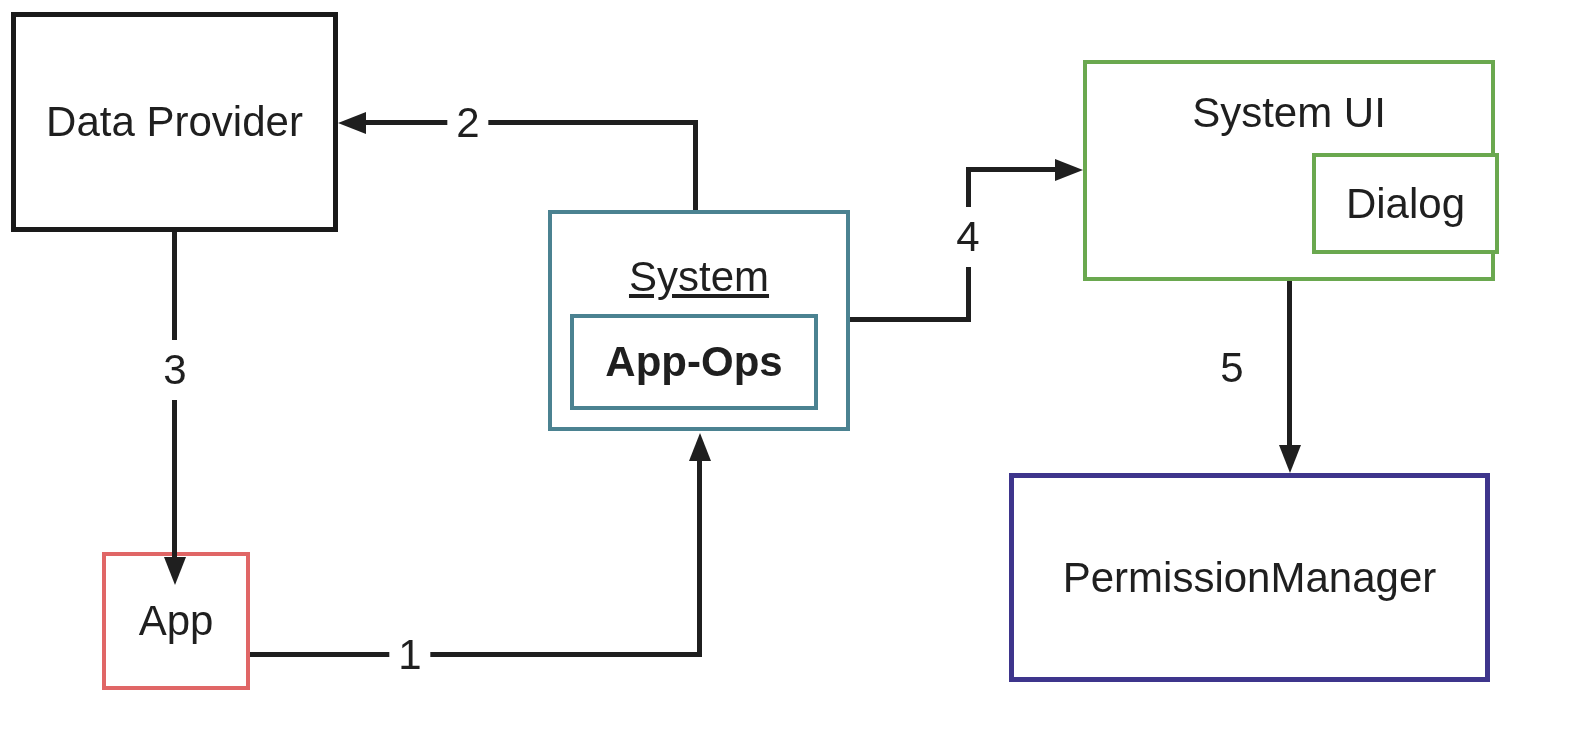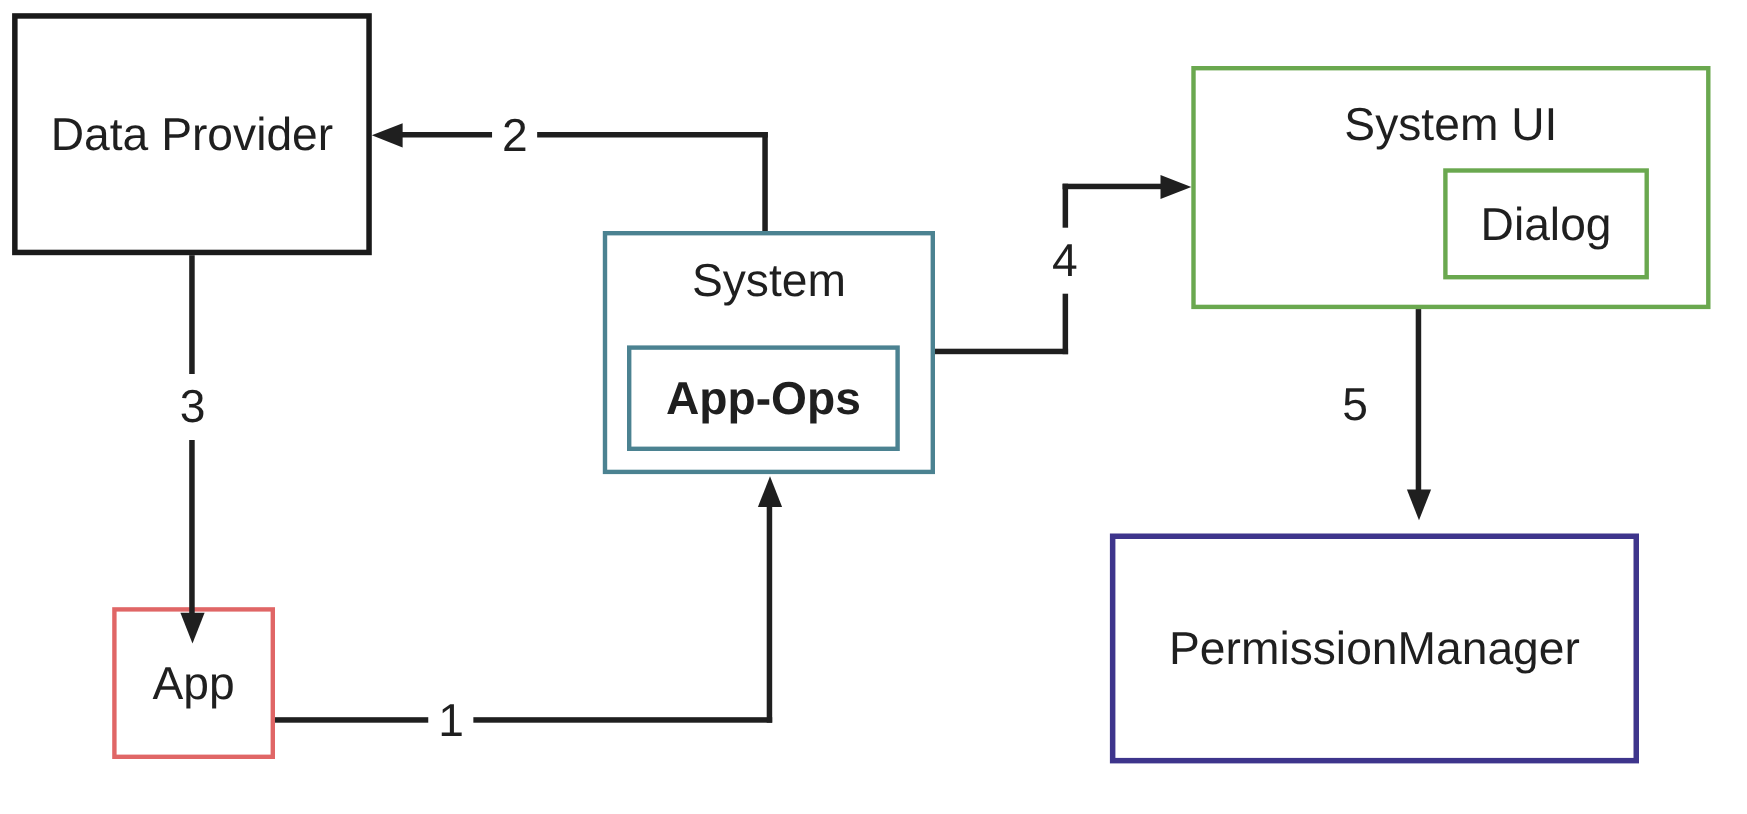--- a/index.html
+++ b/index.html
@@ -43,25 +43,25 @@
     text-align: center;
   }
   .pad-h { padding: 2px 9px; }
   .pad-v { padding: 9px 4px; }
 
   
   #node-data-provider { left: 11px;  top: 12px;  width: 327px; height: 220px; border: 5px solid #1a1a1a; }
   #node-app           { left: 102px; top: 552px; width: 148px; height: 138px; border: 4px solid #e06666; }
   #node-system        { left: 548px; top: 210px; width: 302px; height: 221px; border: 4px solid #4b8291; }
   #node-app-ops       { left: 570px; top: 314px; width: 248px; height: 96px;  border: 4px solid #4b8291; font-weight: bold; }
-  #node-system-ui     { left: 1083px; top: 60px; width: 472px; height: 221px; border: 4px solid #6aa84f; }
+  #node-system-ui     { left: 1083px; top: 60px; width: 412px; height: 221px; border: 4px solid #6aa84f; }
   #node-dialog        { left: 1290px; top: 153px; width: 187px; height: 101px; border: 4px solid #6aa84f; margin-left: 22px; }
-  #node-permission-manager { left: 1009px; top: 473px; width: 481px; height: 209px; border: 5px solid #3e358c; margin-top: 12px; }
+  #node-permission-manager { left: 1009px; top: 473px; width: 481px; height: 209px; border: 5px solid #3e358c; }
 
-  #label-system    { top: 20px; }
+  #label-system    { top: 42px; text-decoration: underline; }
   #label-system-ui { top: 28px; }
 </style>
 </head>
 <body>
 
 <div id="canvas">
 
   <div class="box" id="node-data-provider">
     <div class="box-label vcenter">Data Provider</div>
   </div>

